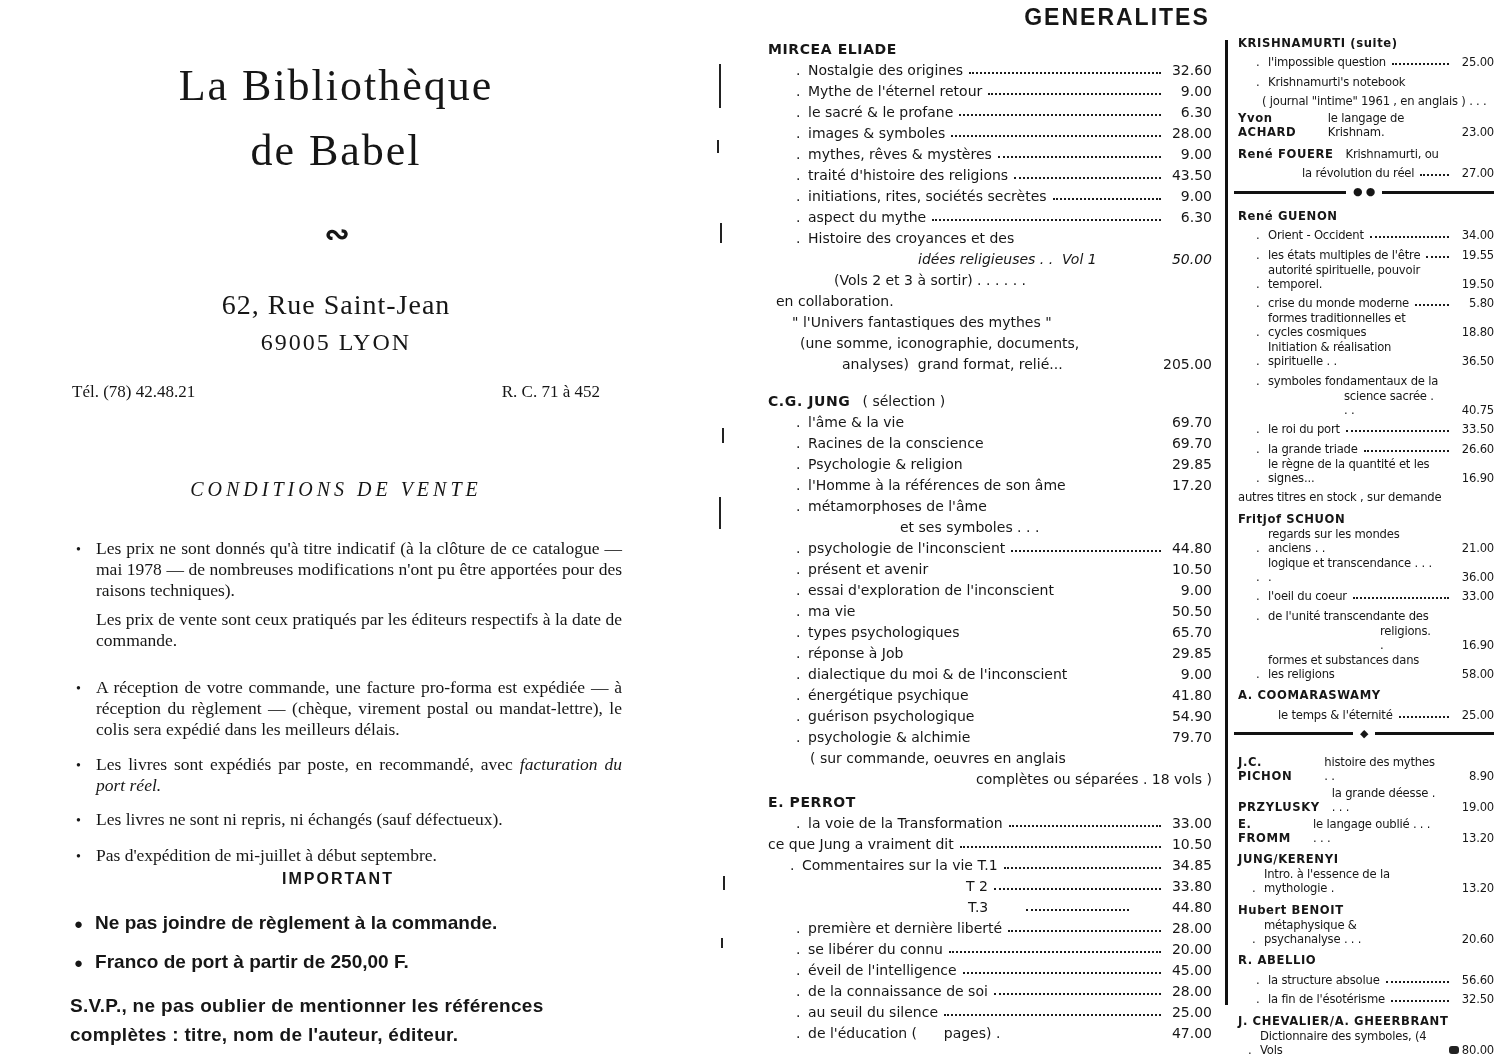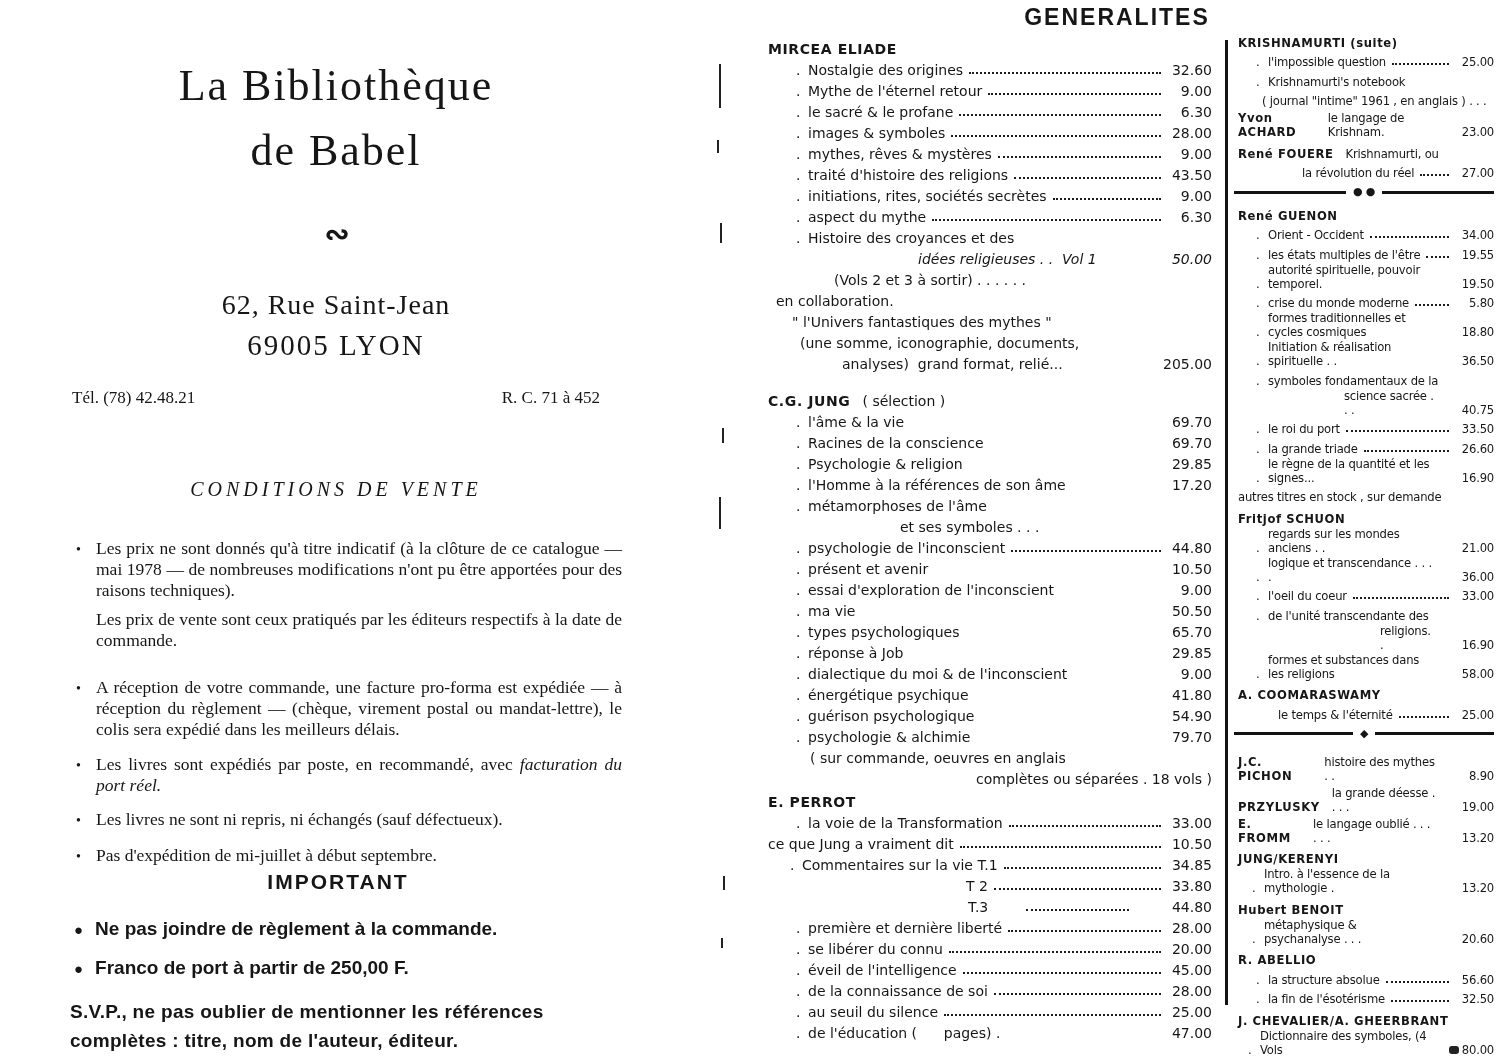--- a/index.html
+++ b/index.html
@@ -4,34 +4,34 @@
 <style>
   html,body{margin:0;padding:0;background:#888;}
   .page{position:relative;width:1499px;height:1057px;background:#ffffff;color:#161616;overflow:hidden;
         font-family:"Liberation Serif", serif;}
   
   .lh{position:absolute;left:66px;top:60px;width:540px;text-align:center;}
   .lh-t1{font-size:44px;letter-spacing:2px;}
   .lh-t2{font-size:44px;letter-spacing:2px;margin-top:14px;}
   .lh-orn{font-size:30px;font-weight:bold;margin-top:40px;letter-spacing:-2px;}
   .lh-a1{font-size:28px;margin-top:38px;letter-spacing:1px;}
-  .lh-a2{font-size:29px;margin-top:8px;letter-spacing:2px;}
+  .lh-a2{font-size:24px;margin-top:8px;letter-spacing:2px;}
   .lh-contact{display:flex;justify-content:space-between;font-size:17px;margin-top:26px;padding:0 6px;}
   
   .cond-head{position:absolute;left:66px;top:478px;width:540px;text-align:center;
              font-style:italic;font-size:20px;letter-spacing:4px;}
   .cond{position:absolute;left:74px;top:538px;width:548px;font-size:17.5px;line-height:21px;}
   .cond p{position:relative;margin:0;padding-left:22px;text-align:justify;}
   .cond .bchar{position:absolute;left:2px;top:1px;font-size:14px;}
   .cond .it{font-style:italic;}
   .m8{margin-top:8px!important;}.m24{margin-top:26px!important;}
   .m14{margin-top:14px!important;}.m12{margin-top:13px!important;}.m15{margin-top:15px!important;}
   
   .imp{position:absolute;left:62px;top:870px;width:552px;font-family:"Liberation Sans", sans-serif;}
-  .imp-h{text-align:center;font-weight:bold;font-size:21px;letter-spacing:2px;}
+  .imp-h{text-align:center;font-weight:bold;font-size:16px;letter-spacing:2px;}
   .imp p{margin:8px;font-weight:bold;font-size:19px;}
   .imp .dot{font-size:15px;margin-right:12px;}
   .imp-i1{margin-top:24px!important;padding-left:4px;}
   .imp-i2{margin-top:17px!important;padding-left:4px;}
   .imp-note{margin-top:18px!important;line-height:29px;letter-spacing:0.3px;}
   
   .gen-head{position:absolute;left:1022px;top:4px;width:190px;text-align:center;
             font-family:"Liberation Sans", sans-serif;font-weight:bold;font-size:23px;letter-spacing:2px;}
   .col{position:absolute;font-family:"DejaVu Sans", sans-serif;}
   .col-mid{left:768px;top:34px;width:444px;font-size:14px;}

